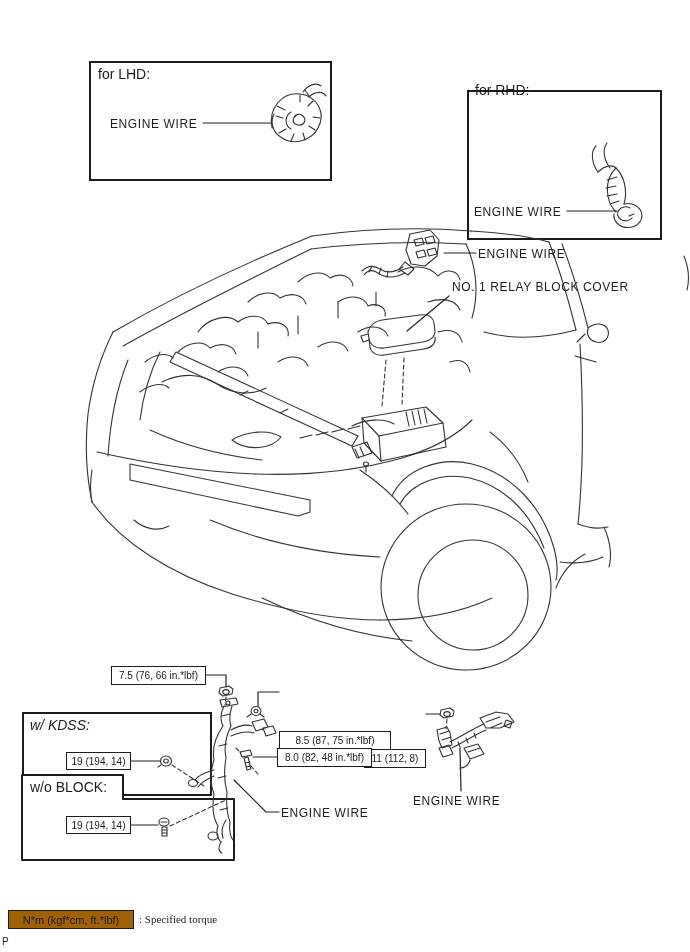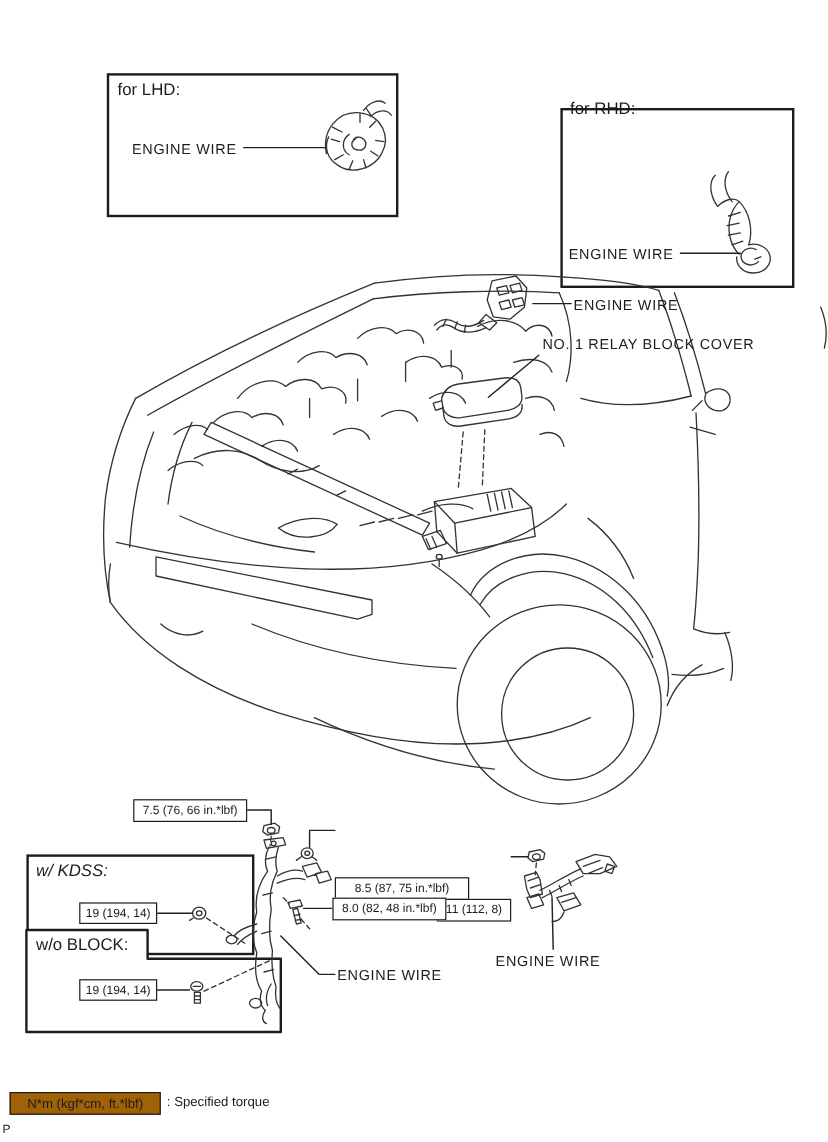--- a/index.html
+++ b/index.html
@@ -6,21 +6,21 @@
   .stage{position:relative;width:690px;height:952px;background:#fff;overflow:hidden;
          font-family:"Liberation Sans",sans-serif;color:#1c1c1c;}
   .panel{position:absolute;border:2px solid #1c1c1c;background:#fff;box-sizing:border-box;z-index:5;}
   .panel-title{position:absolute;font-size:14px;white-space:nowrap;z-index:30;}
   .label{position:absolute;font-size:12px;letter-spacing:.6px;white-space:nowrap;z-index:30;}
   .callout{position:absolute;border:1.5px solid #1c1c1c;background:#fff;box-sizing:border-box;
            font-size:10px;white-space:nowrap;display:flex;align-items:center;justify-content:center;
            z-index:30;}
   .legendbox{position:absolute;border:1.2px solid #1c1c1c;background:#a16207;box-sizing:border-box;
            font-size:11px;display:flex;align-items:center;justify-content:center;z-index:30;}
-  .legendtext{position:absolute;font-size:11px;white-space:nowrap;z-index:30;}
+  .legendtext{position:absolute;font-size:11px;white-space:nowrap;z-index:30;font-family:Liberation Serif, serif;}
   .pagemark{position:absolute;font-size:10px;z-index:30;}
   svg.art{position:absolute;left:0;top:0;z-index:10;pointer-events:none;}
   svg.art *{vector-effect:non-scaling-stroke;}
 </style>
 </head>
 <body>
 
 <div class="stage">
 
   <div class="panel" style="left:89px;top:61px;width:243px;height:120px;"></div>

